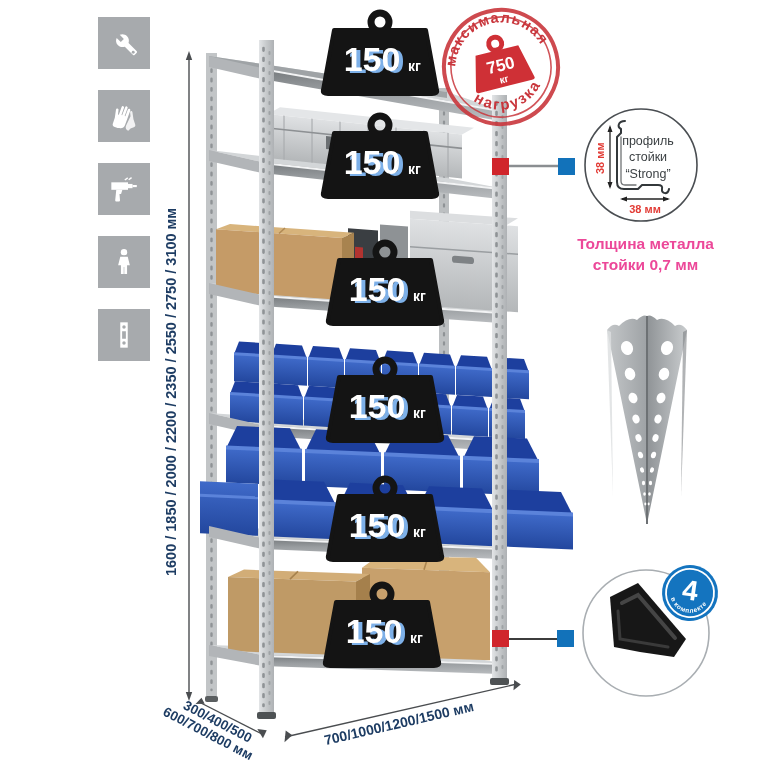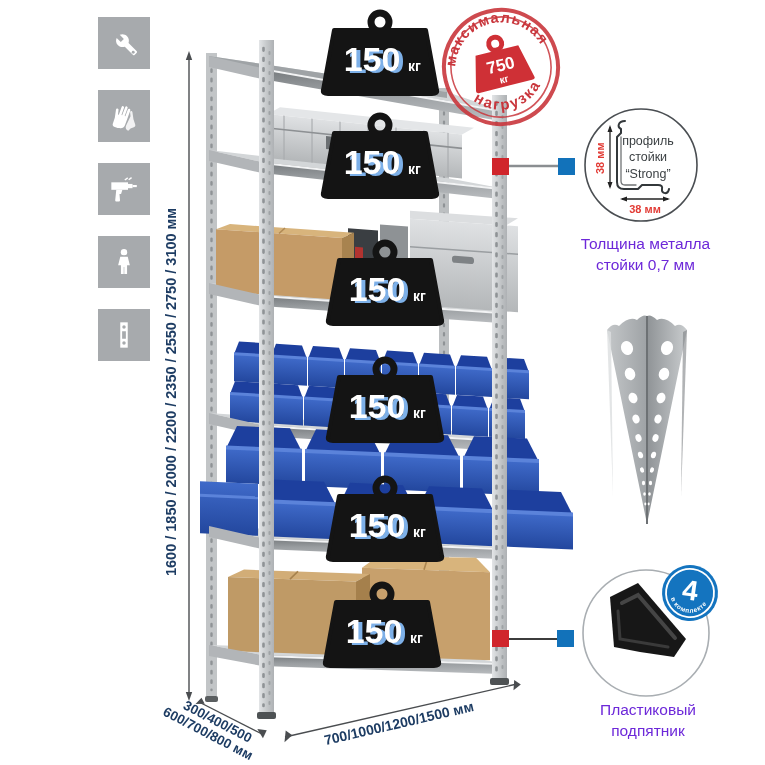--- a/index.html
+++ b/index.html
@@ -14,21 +14,21 @@
     display:flex;align-items:center;justify-content:center;
   }
   .icon-tile svg{width:32px;height:32px;}
   
   .main-svg{position:absolute;left:0;top:0;}
   
   .stamp{position:absolute;left:440px;top:6px;width:122px;height:122px;transform:rotate(-14deg);}
   
   .profile-circle{position:absolute;left:580px;top:103px;width:124px;height:126px;}
   .caption{
-    position:absolute;text-align:center;color:#6d28d9;font-weight:400;
+    position:absolute;text-align:center;color:#ec4899;font-weight:700;
     font-size:15.5px;line-height:1.35;
   }
   .caption-profile{left:558px;top:234px;width:175px;}
   .caption-foot{left:558px;top:700px;width:180px;}
   .corner-post{position:absolute;left:599px;top:306px;width:96px;height:228px;}
   .foot-circle{position:absolute;left:580px;top:555px;width:146px;height:152px;}
 </style>
 </head>
 <body>
 
@@ -426,18 +426,14 @@
       <circle cx="0" cy="0" r="24" fill="none" stroke="#ffffff" stroke-width="1.8"></circle>
       <defs>
           <path id="badgeArc" d="M -19 6 A 20 20 0 0 0 19 6"></path>
         </defs>
       <text x="0" y="7" text-anchor="middle" font-size="28" font-weight="700" fill="#ffffff" font-family="Liberation Sans, sans-serif">4</text>
       <text font-size="6.5" font-weight="700" fill="#ffffff" letter-spacing=".6" font-family="Liberation Sans, sans-serif">
         <textPath href="#badgeArc" startOffset="50%" text-anchor="middle">в комплекте</textPath>
       </text>
     </g>
   </svg>
-  <div class="caption caption-foot">
-    <span>Пластиковый</span><br>
-    <span>подпятник</span>
-  </div>
 
 </div>
 
 </body></html>

